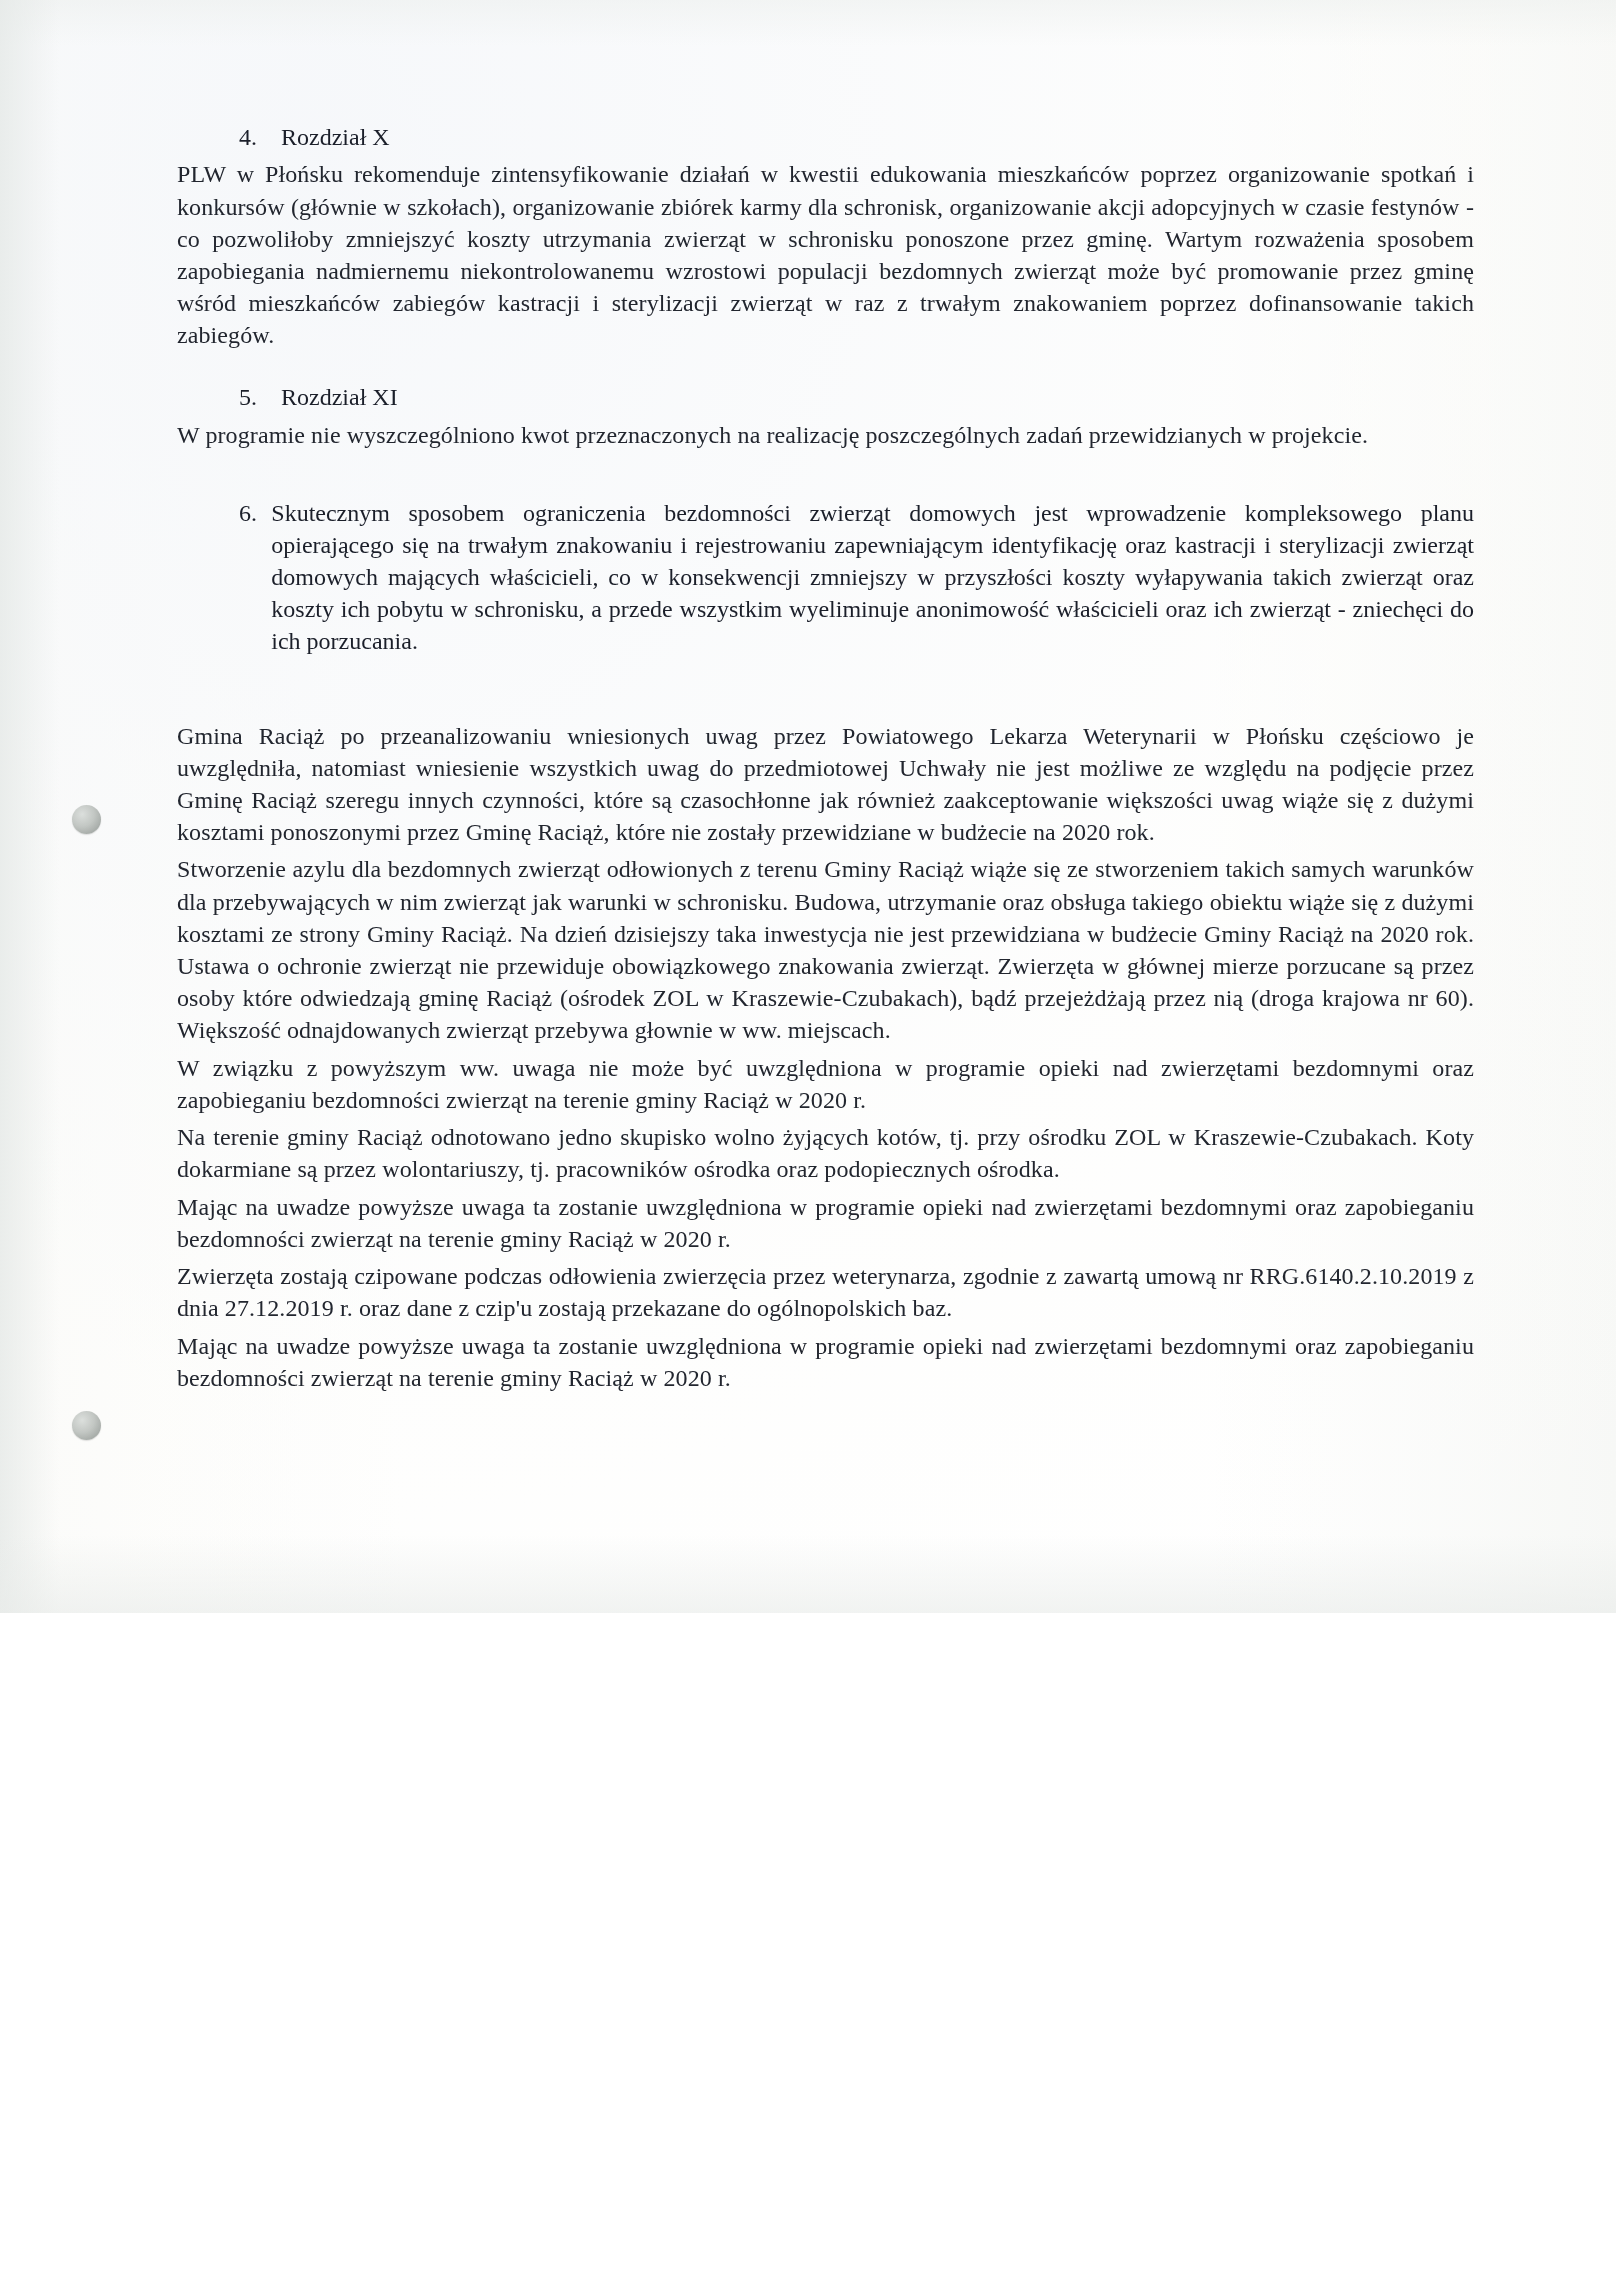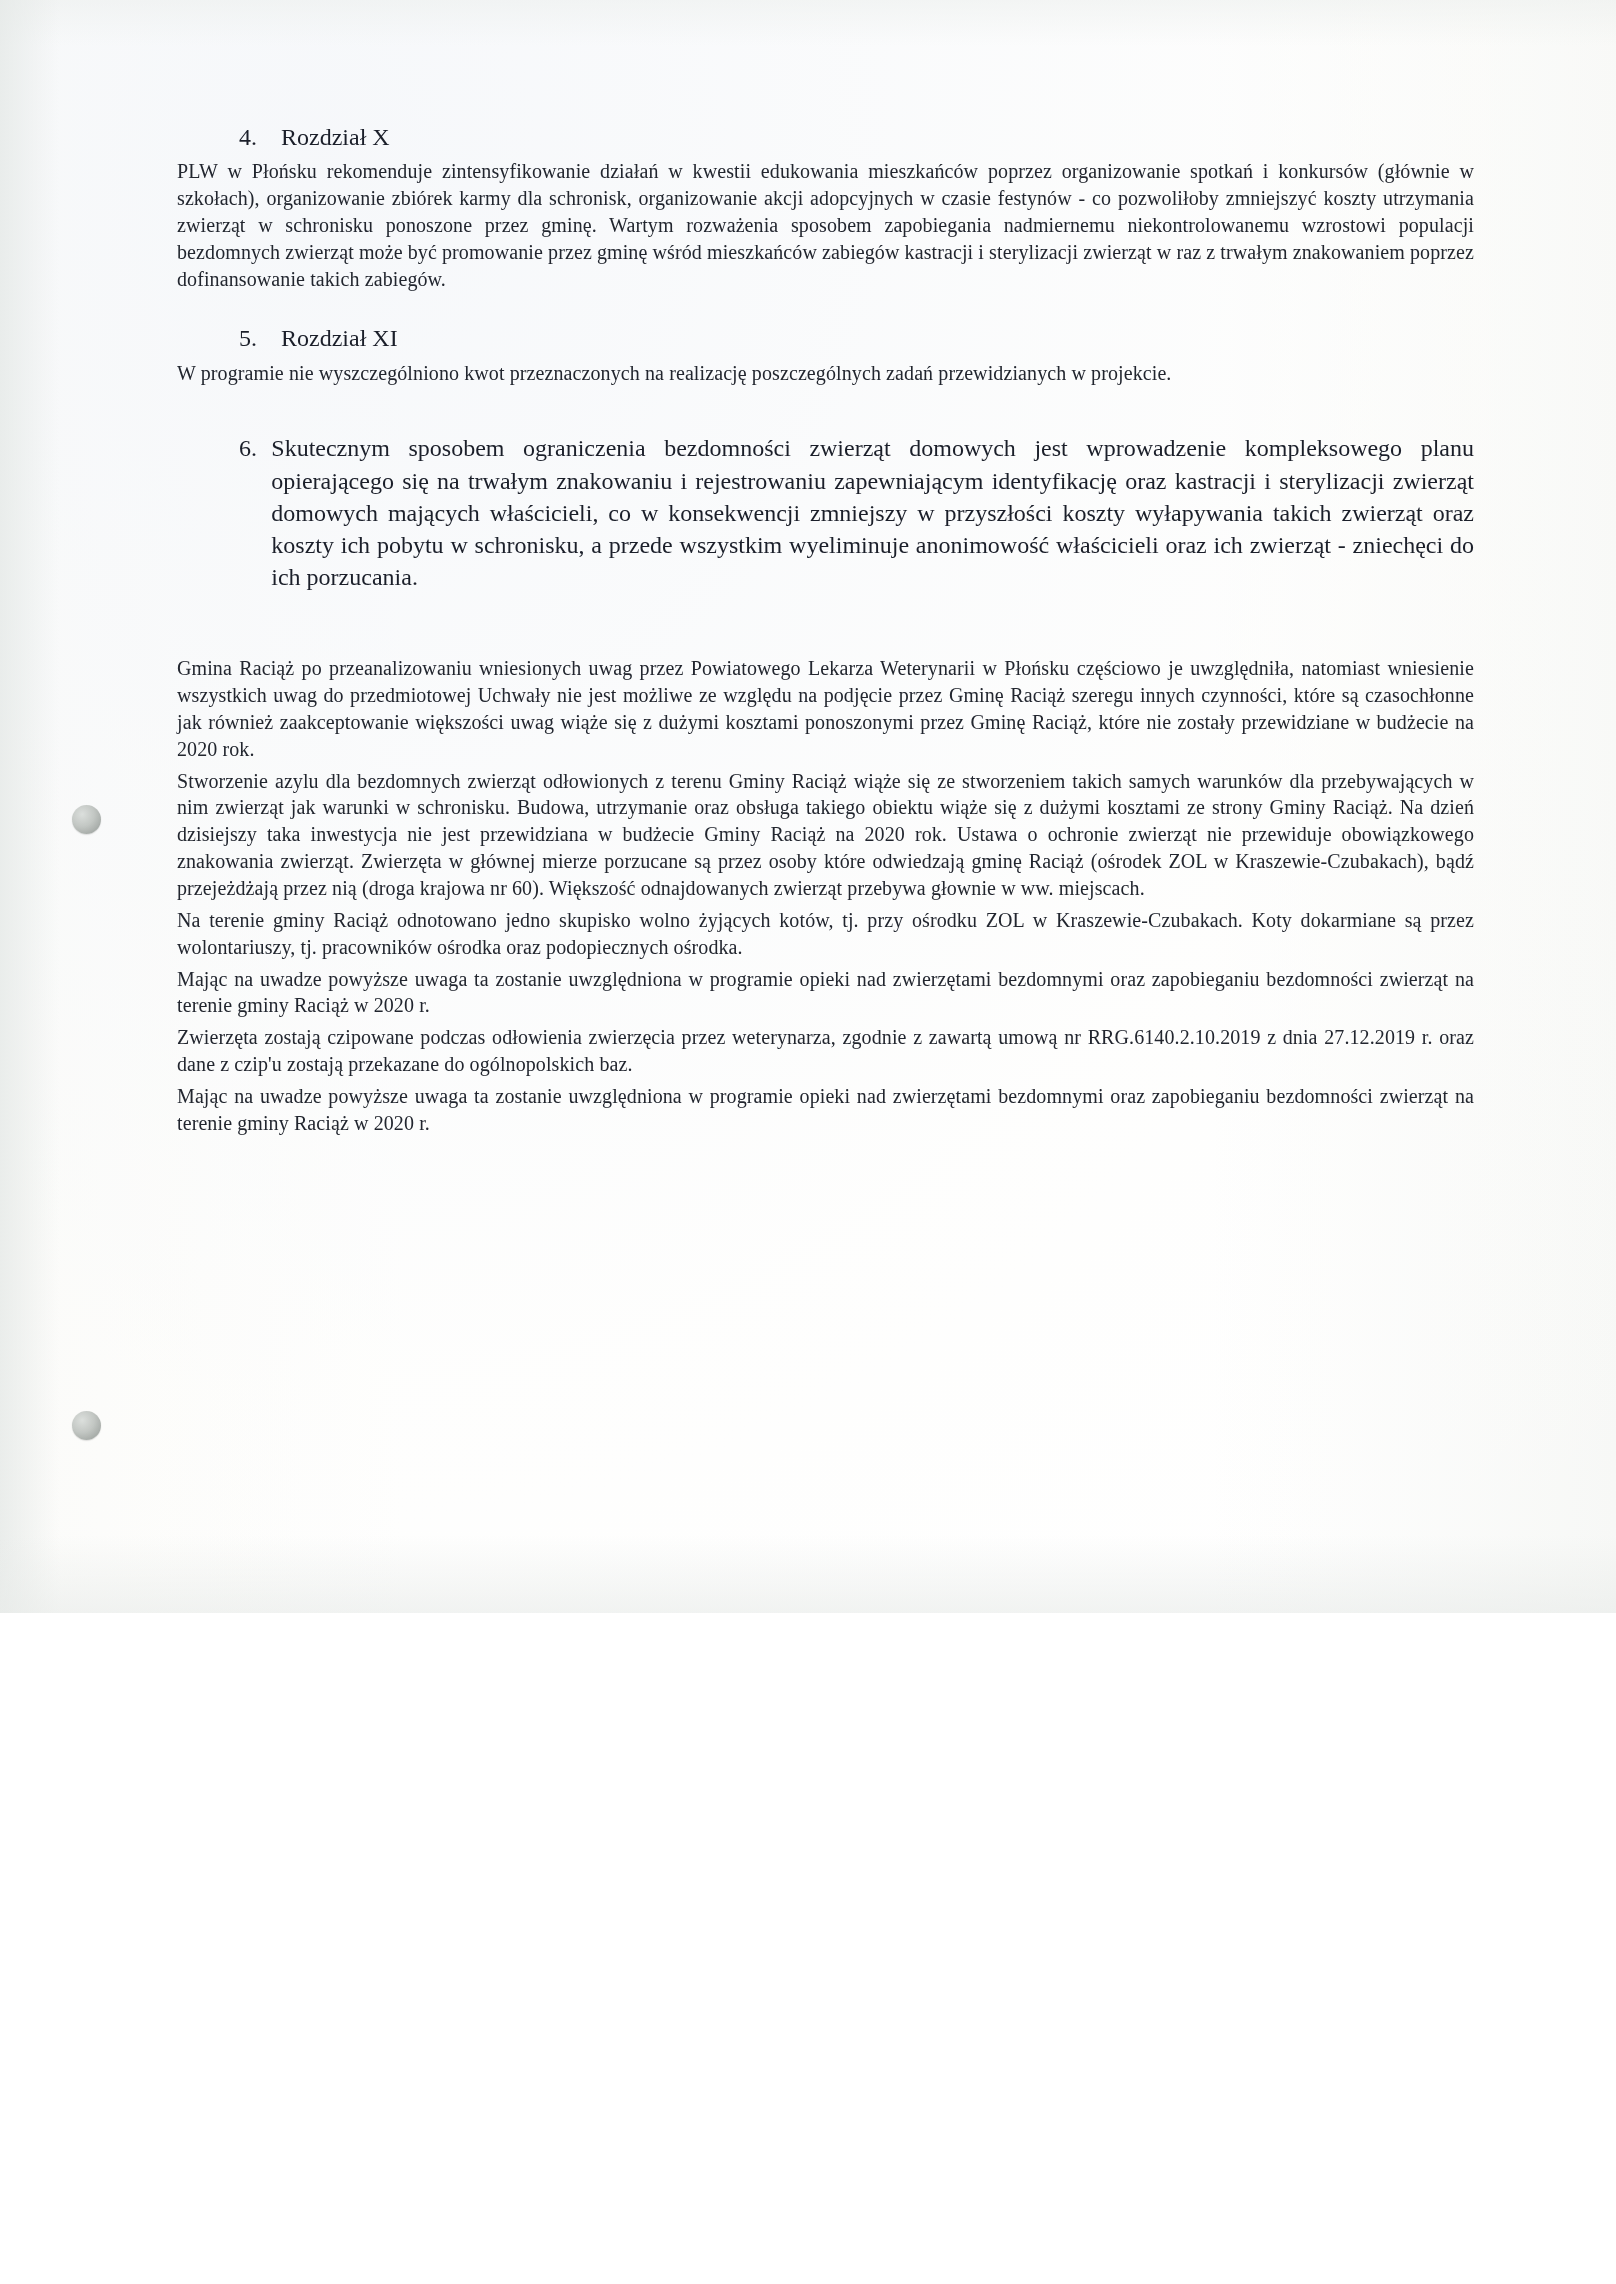--- a/index.html
+++ b/index.html
@@ -26,21 +26,21 @@
     pointer-events: none;
   }
   .content {
     position: absolute;
     left: 177px;
     top: 121px;
     width: 1297px;
   }
   p {
     margin: 0;
-    font-size: 20px;
+    font-size: 24px;
     line-height: 1.34;
     text-align: justify;
     letter-spacing: 0.1px;
     color: #22262f;
   }
   .numbered {
     display: flex;
     align-items: flex-start;
     gap: 14.3px;
     margin-left: 62px;
@@ -142,20 +142,21 @@
     <p class="block">W programie nie wyszczególniono kwot przeznaczonych na realizację poszczególnych zadań przewidzianych w projekcie.</p>
 
     <div class="numbered gap-l">
       <span class="num">6.</span>
       <span class="txt">Skutecznym sposobem ograniczenia bezdomności zwierząt domowych jest wprowadzenie kompleksowego planu opierającego się na trwałym znakowaniu i rejestrowaniu zapewniającym identyfikację oraz kastracji i sterylizacji zwierząt domowych mających właścicieli, co w konsekwencji zmniejszy w przyszłości koszty wyłapywania takich zwierząt oraz koszty ich pobytu w schronisku, a przede wszystkim wyeliminuje anonimowość właścicieli oraz ich zwierząt - zniechęci do ich porzucania.</span>
     </div>
 
     <p class="gap-xl">Gmina Raciąż po przeanalizowaniu wniesionych uwag przez Powiatowego Lekarza Weterynarii w Płońsku częściowo je uwzględniła, natomiast wniesienie wszystkich uwag do przedmiotowej Uchwały nie jest możliwe ze względu na podjęcie przez Gminę Raciąż szeregu innych czynności, które są czasochłonne jak również zaakceptowanie większości uwag wiąże się z dużymi kosztami ponoszonymi przez Gminę Raciąż, które nie zostały przewidziane w budżecie na 2020 rok.</p>
 
     <p class="block">Stworzenie azylu dla bezdomnych zwierząt odłowionych z terenu Gminy Raciąż wiąże się ze stworzeniem takich samych warunków dla przebywających w nim zwierząt jak warunki w schronisku. Budowa, utrzymanie oraz obsługa takiego obiektu wiąże się z dużymi kosztami ze strony Gminy Raciąż. Na dzień dzisiejszy taka inwestycja nie jest przewidziana w budżecie Gminy Raciąż na 2020 rok. Ustawa o ochronie zwierząt nie przewiduje obowiązkowego znakowania zwierząt. Zwierzęta w głównej mierze porzucane są przez osoby które odwiedzają gminę Raciąż (ośrodek ZOL w Kraszewie-Czubakach), bądź przejeżdżają przez nią (droga krajowa nr 60). Większość odnajdowanych zwierząt przebywa głownie w ww. miejscach.</p>
+    <p class="block">W związku z powyższym ww. uwaga nie może być uwzględniona w programie opieki nad zwierzętami bezdomnymi oraz zapobieganiu bezdomności zwierząt na terenie gminy Raciąż w 2020 r.</p>
 
     <p class="block">Na terenie gminy Raciąż odnotowano jedno skupisko wolno żyjących kotów, tj. przy ośrodku ZOL w Kraszewie-Czubakach. Koty dokarmiane są przez wolontariuszy, tj. pracowników ośrodka oraz podopiecznych ośrodka.</p>
     <p class="block">Mając na uwadze powyższe uwaga ta zostanie uwzględniona w programie opieki nad zwierzętami bezdomnymi oraz zapobieganiu bezdomności zwierząt na terenie gminy Raciąż w 2020 r.</p>
 
     <p class="block">Zwierzęta zostają czipowane podczas odłowienia zwierzęcia przez weterynarza, zgodnie z zawartą umową nr RRG.6140.2.10.2019 z dnia 27.12.2019 r. oraz dane z czip'u zostają przekazane do ogólnopolskich baz.</p>
     <p class="block">Mając na uwadze powyższe uwaga ta zostanie uwzględniona w programie opieki nad zwierzętami bezdomnymi oraz zapobieganiu bezdomności zwierząt na terenie gminy Raciąż w 2020 r.</p>
 
   </div>
 
   <div class="page-number">3</div>

